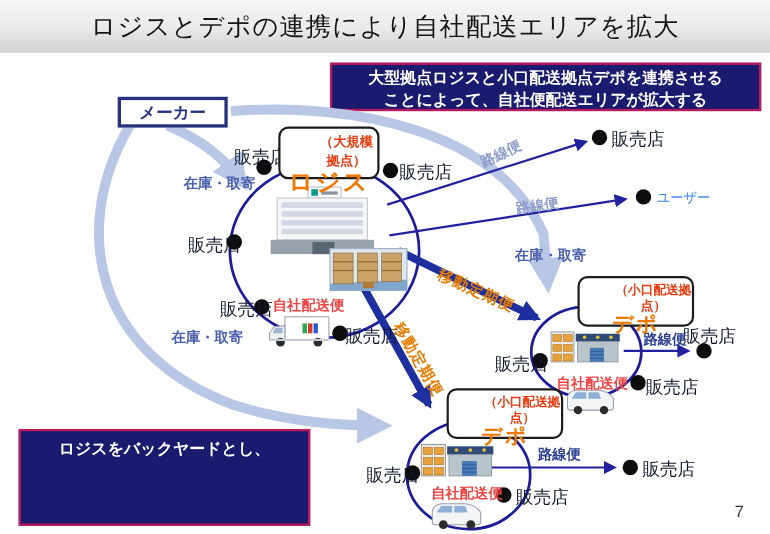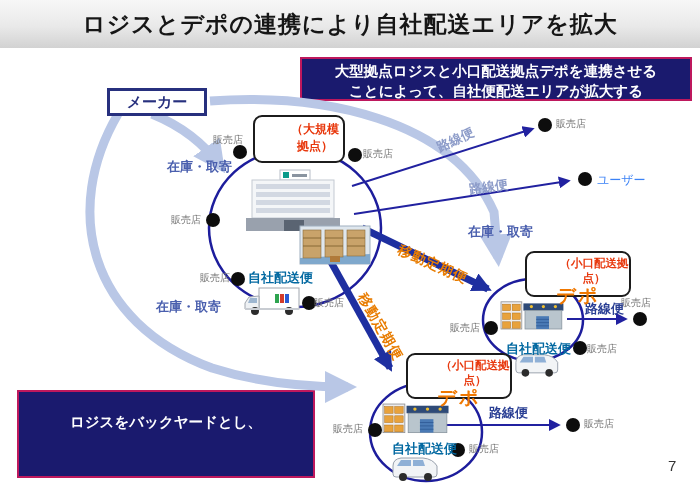--- a/index.html
+++ b/index.html
@@ -2,52 +2,52 @@
 <html><head>
 <meta charset="utf-8">
 <style>
   html,body{margin:0;padding:0;background:#fff;}
   .slide{position:relative;width:700px;height:485px;background:#fff;overflow:hidden;
          font-family:"Liberation Sans","DejaVu Sans",sans-serif;}
   
   .header{position:absolute;left:0;top:0;width:700px;height:48px;
           background:linear-gradient(180deg,#f7f7f7 0%,#e9e9e9 55%,#d2d2d2 100%);
           display:flex;align-items:center;justify-content:center;}
-  .header .title{font-size:23px;font-weight:bold;color:#161616;letter-spacing:1px;text-align:right;}
+  .header .title{font-size:23px;font-weight:normal;color:#161616;letter-spacing:1px;text-align:right;}
   
   .navy-box{position:absolute;background:#1a1a6e;border:2px solid #be185d;color:#fff;
             font-weight:bold;text-align:center;box-sizing:border-box;}
   .callout-top{left:300px;top:57px;width:392px;height:44px;font-size:14.5px;line-height:20px;padding-top:2px;}
-  .callout-bottom{left:17px;top:390px;width:298px;height:88px;font-size:14.5px;line-height:25px;padding-top:18px;}
+  .callout-bottom{left:17px;top:390px;width:265px;height:88px;font-size:14.5px;line-height:25px;padding-top:5px;}
   
   .maker-box{position:absolute;left:107px;top:88px;width:100px;height:28px;background:#fff;
              border:3px solid #27307e;box-sizing:border-box;display:flex;align-items:center;justify-content:center;
              font-size:15px;font-weight:bold;color:#27307e;z-index:4;}
   
   .hub-box{position:absolute;background:#fff;border:2.5px solid #1c1c1c;border-radius:9px;
            text-align:center;box-sizing:border-box;z-index:4;}
   .hub-sub{color:#e8380d;font-weight:bold;padding-left:32px;}
   .hub-name{color:#f07800;font-weight:bold;letter-spacing:2px;line-height:1;}
   .logis-box{left:253px;top:115px;width:92px;height:48px;padding-top:4px;}
   .logis-box .hub-sub{font-size:12px;}
   .logis-box .hub-name{font-size:22px;}
   .depot-box{width:106px;height:46px;padding-top:3px;}
   .depot-right{left:525px;top:251px;}
   .depot-bottom{left:406px;top:353px;}
   .depot-box .hub-sub{font-size:11.5px;}
   .depot-box .hub-name{font-size:19px;}
   
   .lbl{position:absolute;white-space:nowrap;z-index:3;}
-  .store{font-size:10px;color:#737373;}
+  .store{font-size:16px;color:#0f172a;}
   .user{font-size:12px;color:#3b82f6;}
   .stock{font-size:13px;color:#4a5fae;font-weight:bold;}
   .route-light{font-size:13px;color:#8d9cc9;font-weight:bold;transform-origin:left top;}
   .route-dark{font-size:13px;color:#2a3f94;font-weight:bold;}
   .transfer{font-size:14px;color:#e87c00;font-weight:bold;letter-spacing:1px;transform-origin:left top;z-index:5;}
-  .own{font-size:13px;color:#0369a1;font-weight:bold;}
+  .own{font-size:13px;color:#ef4444;font-weight:bold;}
   .pagenum{position:absolute;left:668px;top:457px;font-size:15px;color:#333;z-index:3;}
   svg.layer{position:absolute;left:0;top:0;z-index:1;}
 </style>
 </head>
 <body>
 
 <div class="slide">
 
   <div class="header">
     <div class="title">ロジスとデポの連携により自社配送エリアを拡大</div>
@@ -225,20 +225,21 @@
   </div>
 
   <div class="navy-box callout-bottom">
     <div>ロジスをバックヤードとし、</div>
   </div>
 
   <div class="maker-box">メーカー</div>
 
   <div class="hub-box logis-box">
     <div class="hub-sub">（大規模拠点）</div>
+    <div class="hub-name">ロジス</div>
   </div>
 
   <div class="hub-box depot-box depot-right">
     <div class="hub-sub">（小口配送拠点）</div>
     <div class="hub-name">デポ</div>
   </div>
   <div class="hub-box depot-box depot-bottom">
     <div class="hub-sub">（小口配送拠点）</div>
     <div class="hub-name">デポ</div>
   </div>

